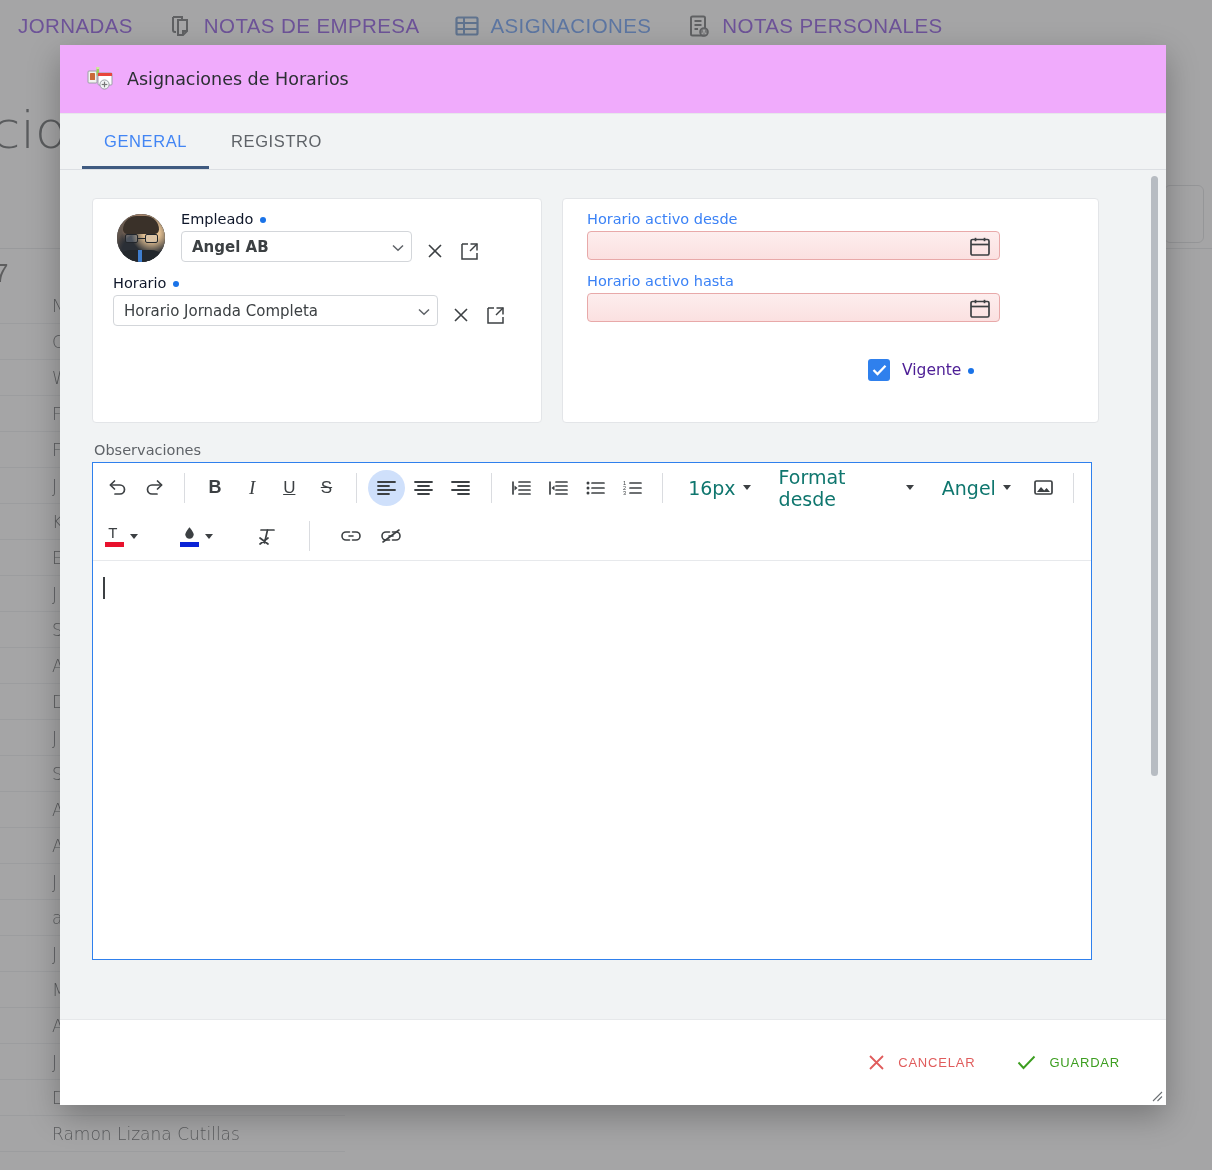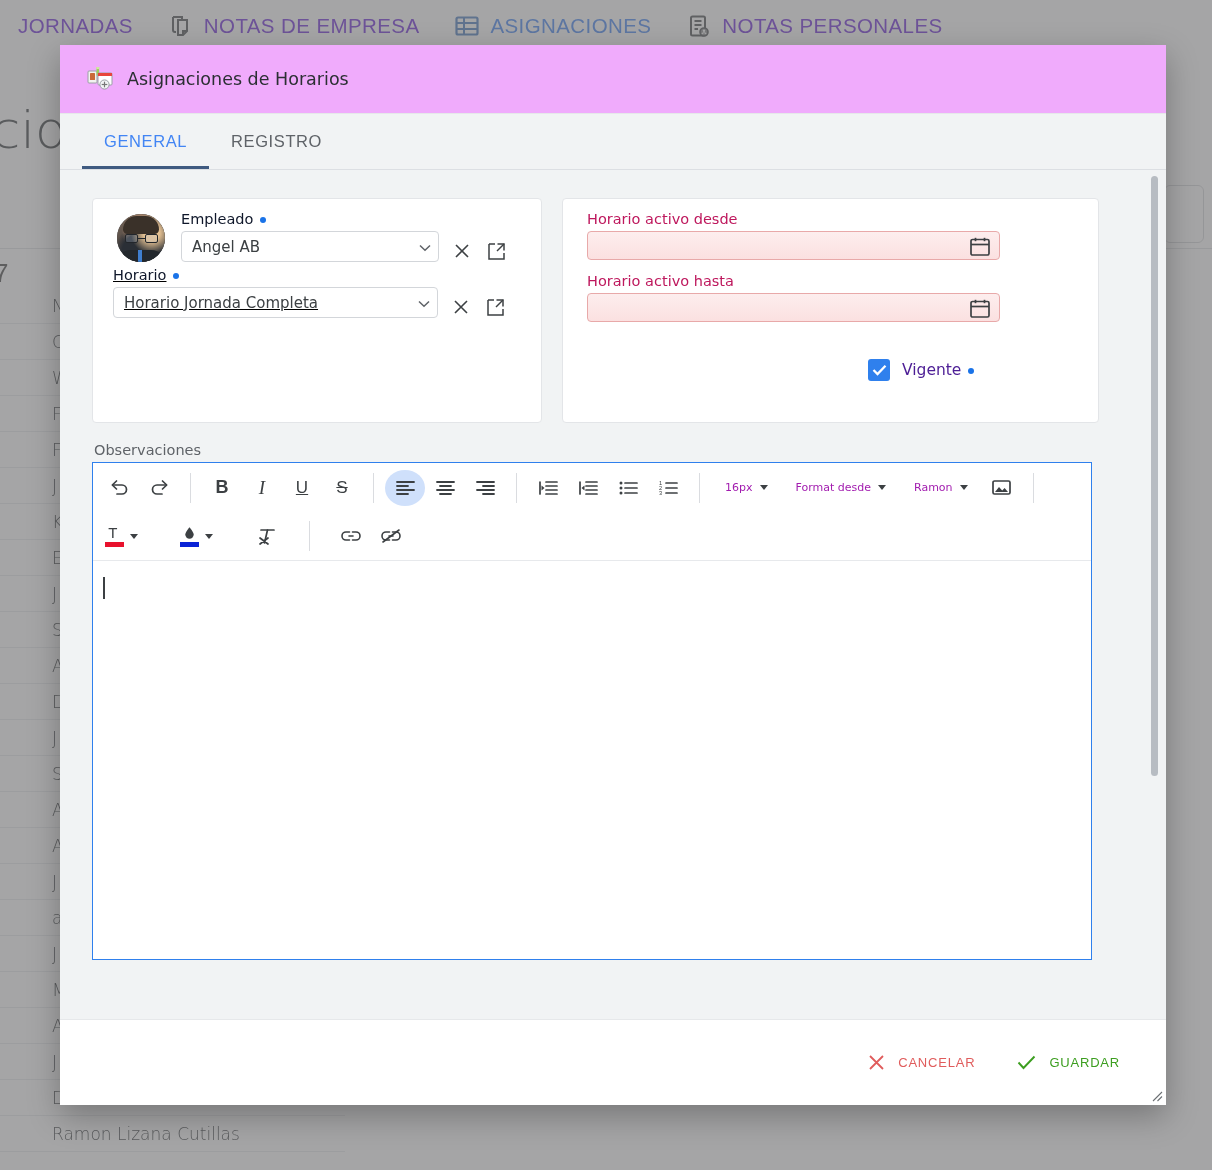--- a/index.html
+++ b/index.html
@@ -207,21 +207,21 @@
   .avatar .shirt {
     position:absolute; left:-2px; bottom:-4px; width:52px; height:16px;
     background:#23282d; border-radius:20px 20px 0 0;
   }
   .avatar .lanyard {
     position:absolute; left:21px; bottom:0; width:4px; height:12px; background:#3f7fd0;
   }
 
   .fld-label {
     font-size: 14.5px;
-    color: #be185d;
+    color: #3b82f6;
     margin-bottom: 4px;
     display: block;
     font-family: "DejaVu Sans", sans-serif;
   }
   .fld-label.link { color: #0f172a; }
   .dot {
     display: inline-block;
     width: 6px; height: 6px;
     border-radius: 50%;
     background: #1a73e8;
@@ -320,21 +320,21 @@
   }
   .tb-btn.active { background: #cfe0fb; }
   .tb-sep {
     width: 1px; height: 30px;
     background: #dadce0;
     margin: 0 11px;
   }
   .tb-drop {
     display: flex; align-items: center; gap: 7px;
     padding: 0 14px; height: 36px;
-    font-size: 11px; color: #a21caf;
+    font-size: 19px; color: #0f766e;
     cursor: pointer;
     font-family: "DejaVu Sans", sans-serif;
   }
   .caret { width: 0;height: 0;border-left:4.5px solid transparent;border-right:4.5px solid transparent;border-top:5px solid #3c4043; }
   .color-btn {
     display:flex; align-items:center; gap:6px; cursor:pointer; padding:0 6px;
   }
   .color-btn .stack { display:flex; flex-direction:column; align-items:center; gap:2px; }
   .color-btn .bar { width:19px; height:5px; }
   .editor-area {
@@ -504,21 +504,21 @@
               <b></b>
               <i class="r"></i>
             </div>
         </div>
 
         <div style="position:absolute; left:88px; top:12px; width:330px;">
           <span class="fld-label link">
             <span>Empleado</span><span class="dot"></span>
           </span>
           <div class="field-row">
-            <div class="select-box" style="width:258px;">
+            <div class="select-box" style="width:231px;font-weight:bold;">
               <span>Angel AB</span>
               <span class="chev">
                 <svg width="12" height="8" viewBox="0 0 12 8">
                     <path d="M1 1.5L6 6.3L11 1.5" fill="none" stroke="#5f6368" stroke-width="1.5"></path>
                   </svg>
               </span>
             </div>
             <span class="icon-btn">
               <svg width="16" height="16" viewBox="0 0 16 16">
                   <path d="M2 2L14 14M14 2L2 14" stroke="#3c4043" stroke-width="1.6"></path>
@@ -527,21 +527,21 @@
             <span class="icon-btn">
               <svg width="17" height="17" viewBox="0 0 17 17">
                   <path d="M1 1h6M1 1v15h15V10" fill="none" stroke="#3c4043" stroke-width="1.5"></path>
                   <path d="M9.5 1H16v6.5" fill="none" stroke="#3c4043" stroke-width="1.5"></path>
                   <path d="M16 1L9 8" stroke="#3c4043" stroke-width="1.5"></path>
                 </svg>
             </span>
           </div>
         </div>
 
-        <div style="position:absolute; left:20px; top:68px; width:400px;text-decoration:underline;">
+        <div style="position:absolute; left:20px; top:76px; width:400px;">
           <span class="fld-label link">
             <span>Horario</span><span class="dot"></span>
           </span>
           <div class="field-row">
             <div class="select-box" style="width:325px;">
               <span>Horario Jornada Completa</span>
               <span class="chev">
                 <svg width="12" height="8" viewBox="0 0 12 8">
                     <path d="M1 1.5L6 6.3L11 1.5" fill="none" stroke="#5f6368" stroke-width="1.5"></path>
                   </svg>
@@ -713,21 +713,21 @@
         <span class="tb-sep"></span>
         <span class="tb-drop">
           <span>16px</span>
           <span class="caret"></span>
         </span>
         <span class="tb-drop">
           <span>Format desde</span>
           <span class="caret"></span>
         </span>
         <span class="tb-drop">
-          <span>Ramon</span>
+          <span>Angel</span>
           <span class="caret"></span>
         </span>
         <span class="tb-btn">
           <svg width="19" height="17" viewBox="0 0 19 17">
               <rect x="1" y="2" width="17" height="13" rx="1.5" fill="none" stroke="#3c4043" stroke-width="1.7"></rect>
               <path d="M3 13l4-5 3.2 3.4L12.6 9 16 13z" fill="#3c4043"></path>
             </svg>
         </span>
         <span class="tb-sep"></span>
       </div>

